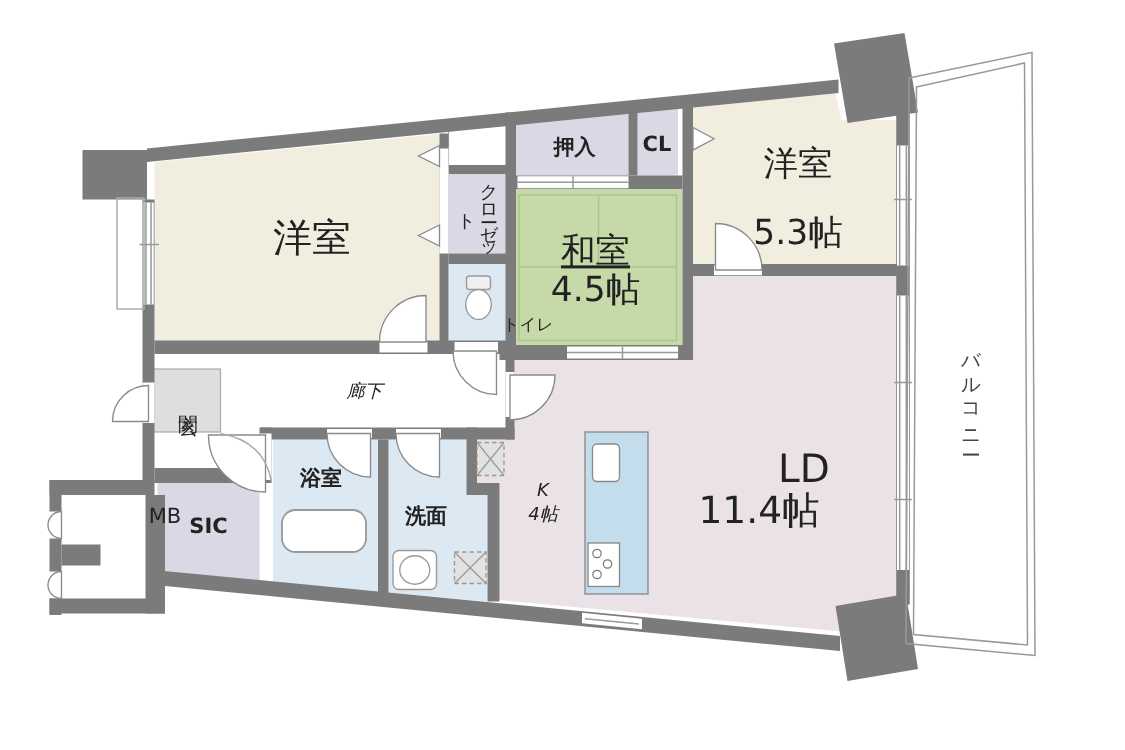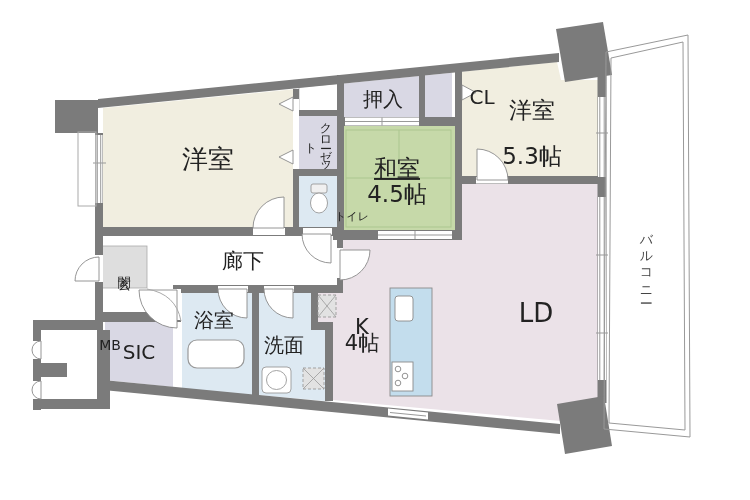--- a/index.html
+++ b/index.html
@@ -3,21 +3,21 @@
 <meta charset="utf-8">
 <style>
   html,body{margin:0;padding:0;background:#fff;}
   #stage{position:relative;width:750px;height:500px;background:#fff;overflow:hidden;
          font-family:"DejaVu Sans","Liberation Sans",sans-serif;}
   svg{position:absolute;left:0;top:0;}
   .lbl{position:absolute;transform:translate(-50%,-50%);color:#222;white-space:nowrap;
        font-family:"DejaVu Sans","Liberation Sans",sans-serif;line-height:1.05;text-align:center;}
   .v{writing-mode:vertical-rl;white-space:normal;}
   .fs26{font-size:26px;} .fs25{font-size:25px;} .fs23{font-size:23px;}
-  .fs16{font-size:21px;} .fs15{font-size:20px;} .fs14{font-size:14px;}
+  .fs16{font-size:12px;font-style:italic;} .fs15{font-size:14px;font-weight:bold;} .fs14{font-size:14px;}
   .fs13{font-size:13px;} .fs12{font-size:12px;} .fs11{font-size:11px;margin-left:34px;}
   .closet-v{height:58px;line-height:15px;}
   .genkan-v{height:34px;}
   .balcony-v{height:96px;letter-spacing:3px;color:#444;}
 </style>
 </head>
 <body>
 
 <div id="stage">
 <svg width="750" height="500" viewBox="0 0 750 500">
@@ -168,26 +168,27 @@
 
 <div class="lbl fs26" style="left:208px;top:160px;">洋室</div>
 
 <div class="lbl fs23" style="left:397px;top:168px;text-decoration:underline;">和室</div>
 <div class="lbl fs23" style="left:397px;top:194px;">4.5帖</div>
 
 <div class="lbl fs23" style="left:532px;top:110px;">洋室</div>
 <div class="lbl fs23" style="left:532px;top:156px;">5.3帖</div>
 
 <div class="lbl fs26" style="left:536px;top:314px;">LD</div>
+<div class="lbl fs25" style="left:506px;top:341px;">11.4帖</div>
 
 <div class="lbl fs16" style="left:362px;top:327px;">K</div>
 <div class="lbl fs16" style="left:362px;top:343px;">4帖</div>
 
 <div class="lbl fs15" style="left:383px;top:99px;">押入</div>
-<div class="lbl fs15" style="left:438px;top:97px;margin-left:44px;">CL</div>
+<div class="lbl fs15" style="left:438px;top:97px;">CL</div>
 <div class="lbl fs12 v closet-v" style="left:318px;top:141px;">クローゼット</div>
 <div class="lbl fs11" style="left:318px;top:217px;">トイレ</div>
 <div class="lbl fs13 v genkan-v" style="left:124px;top:266px;">玄関</div>
 <div class="lbl fs16" style="left:243px;top:261px;">廊下</div>
 <div class="lbl fs15" style="left:214px;top:320px;">浴室</div>
 <div class="lbl fs15" style="left:284px;top:345px;">洗面</div>
 <div class="lbl fs15" style="left:139px;top:352px;">SIC</div>
 <div class="lbl fs14" style="left:69px;top:345px;margin-left:41px;">MB</div>
 <div class="lbl fs13 v balcony-v" style="left:646px;top:262px;">バルコニー</div>
 </div>

